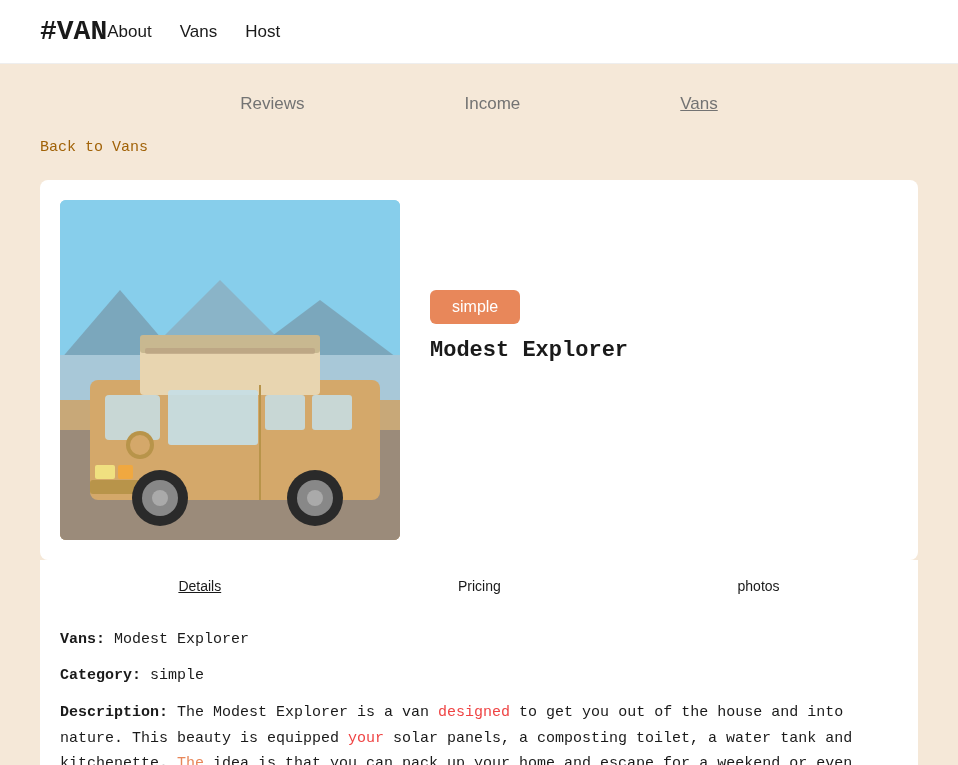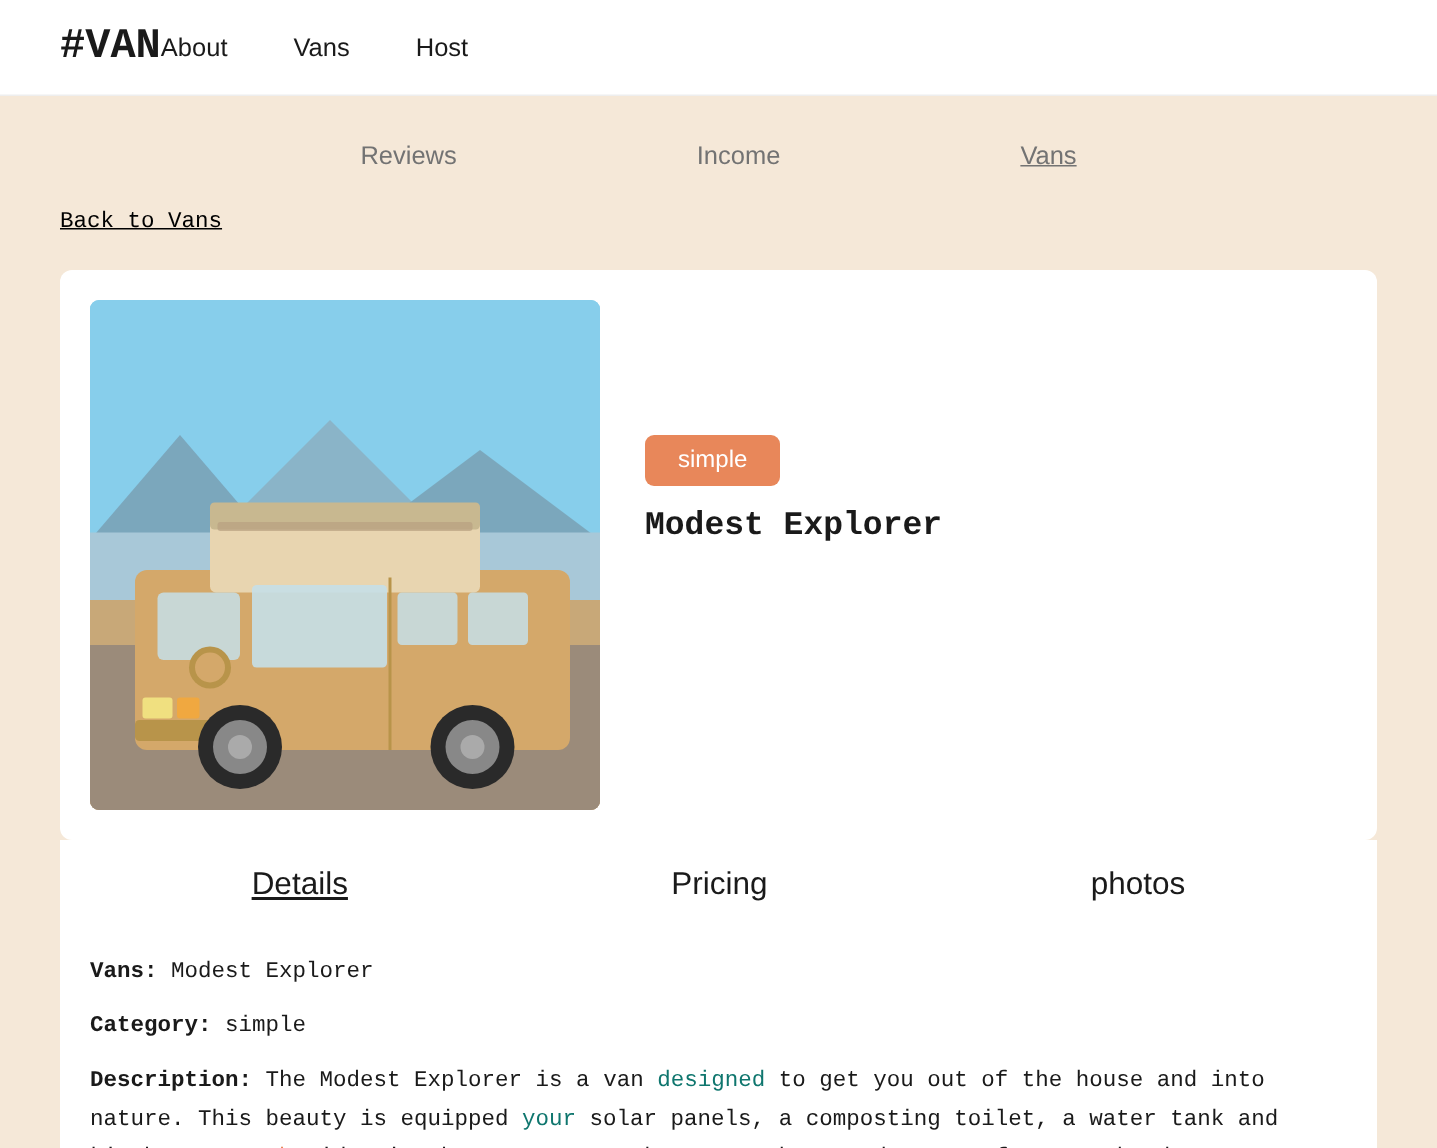--- a/index.html
+++ b/index.html
@@ -27,21 +27,21 @@
     .top-nav-logo {
       font-size: 28px;
       font-weight: bold;
       font-family: 'Courier New', Courier, monospace;
       color: #1a1a1a;
       text-decoration: none;
     }
 
     .top-nav-links {
       display: flex;
-      gap: 44px;
+      gap: 28px;
     }
 
     .top-nav-links a {
       text-decoration: none;
       color: #1a1a1a;
       font-size: 17px;
       font-family: sans-serif;
     }
 
     
@@ -72,22 +72,21 @@
     }
 
     
     .back-section {
       background-color: #f5e8d8;
       padding: 14px 40px 14px 40px;
     }
 
     .back-link {
       font-size: 15px;
-      color: #000000;
-      text-decoration: underline;
+      color: #a16207;
       cursor: pointer;
       font-family: 'Courier New', Courier, monospace;
     }
 
     
     .main-content {
       background-color: #f5e8d8;
       padding: 10px 40px 40px 40px;
       min-height: 600px;
     }
@@ -134,21 +133,21 @@
     
     .detail-tabs {
       background: #fff;
       display: flex;
       justify-content: space-around;
       padding: 18px 20px 10px 20px;
       margin-top: 0;
     }
 
     .detail-tab {
-      font-size: 21px;
+      font-size: 14px;
       color: #1a1a1a;
       cursor: pointer;
       padding-bottom: 4px;
       font-family: sans-serif;
     }
 
     .detail-tab.active {
       text-decoration: underline;
     }
 
@@ -181,21 +180,21 @@
       width: 340px;
       height: 340px;
       border-radius: 6px;
       overflow: hidden;
       flex-shrink: 0;
       background: linear-gradient(180deg, #87ceeb 0%, #a8d8ea 40%, #c8b89a 70%, #8b7355 100%);
       position: relative;
     }
 
     
-    .txt-blue { color: #0f766e; }
+    .txt-blue { color: #ef4444; }
     .txt-orange { color: #e8875a; }
   </style>
 </head>
 <body>
 
 <nav class="top-nav">
   <a class="top-nav-logo">#VAN</a>
   <div class="top-nav-links">
     <a class="top-nav-link">About</a>
     <a class="top-nav-link">Vans</a>

